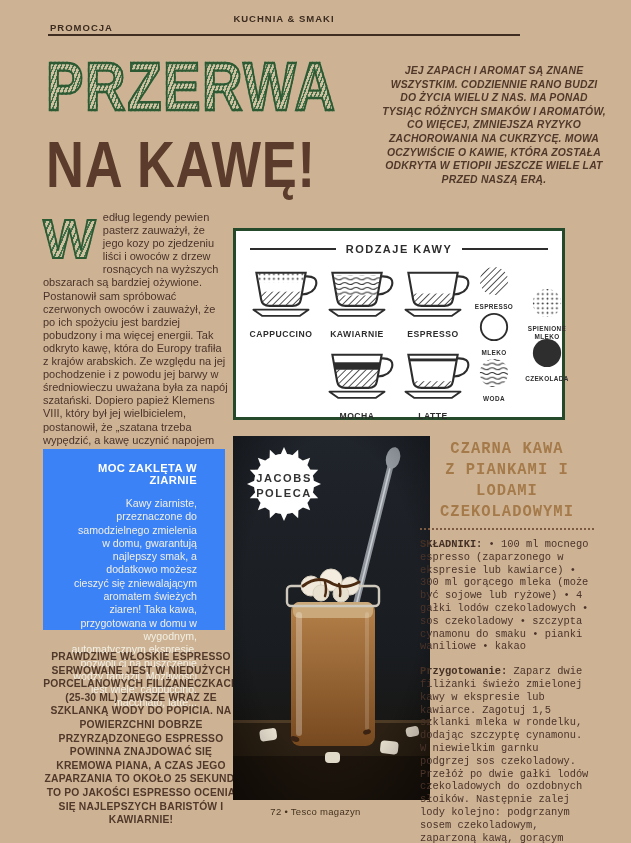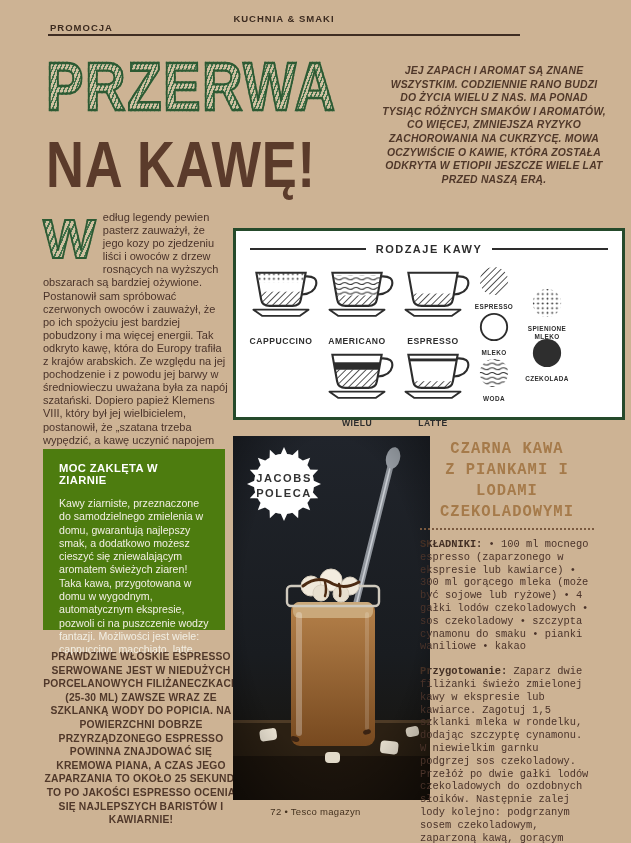--- a/index.html
+++ b/index.html
@@ -27,26 +27,26 @@
   .story{font-size:11px;line-height:13.1px;color:#4a332a;text-align:left;}
   .dropcap{float:left;font-size:56px;line-height:52px;font-weight:700;margin:2px 7px 0 0;
            -webkit-text-stroke:1.8px #2d5a33;}
 
   
   .types-box{background:#ffffff;border:3px solid #254a2b;box-sizing:border-box;}
   .types-title-row{position:absolute;left:14px;right:14px;top:12px;display:flex;align-items:center;gap:10px;}
   .types-title-row .line{flex:1;height:1.6px;background:#2d2d2d;}
   .types-title{font-size:11px;font-weight:700;letter-spacing:1.5px;color:#2d2d2d;white-space:nowrap;}
   .cup-col{position:absolute;width:78px;text-align:center;}
-  .cup-label{font-size:8.6px;font-weight:700;letter-spacing:0.5px;color:#2d2d2d;margin-top:10px;line-height:10px;}
+  .cup-label{font-size:8.6px;font-weight:700;letter-spacing:0.5px;color:#2d2d2d;margin-top:3px;line-height:10px;}
   .legend-item{position:absolute;width:56px;text-align:center;}
   .legend-label{font-size:6.4px;font-weight:700;letter-spacing:0.4px;color:#2d2d2d;margin-top:2px;line-height:7.5px;}
 
   
-  .green-box{background:#4d7c0f;box-sizing:border-box;padding:13px 16px;}
+  .green-box{background:#3b82f6;box-sizing:border-box;padding:13px 28px;text-align:right;}
   .green-title{font-size:11.2px;font-weight:700;color:#ffffff;letter-spacing:0.4px;margin-bottom:11px;}
   .green-text{font-size:10.6px;line-height:13.3px;color:#f2efe4;}
 
   .note{font-size:10.3px;line-height:13.6px;font-weight:700;text-align:center;color:#50382a;letter-spacing:0.2px;}
 
   
   .recipe{width:174px;}
   .recipe-title{font-size:15.5px;font-weight:700;letter-spacing:1px;line-height:19px;
                 text-align:center;color:#a57a4a;transform:scaleY(1.12);transform-origin:center top;}
   .dotted{border-top:2px dotted #7a5a40;height:0;}
@@ -85,21 +85,21 @@
 
   <div class="abs title1 hatch-text" style="left:46px;top:52px;">PRZERWA</div>
   <div class="abs title2" style="left:46px;top:133px;">NA KAWĘ!</div>
 
   <div class="abs intro" style="left:382px;top:64px;width:224px;font-style:italic;">JEJ ZAPACH I AROMAT SĄ ZNANE WSZYSTKIM. CODZIENNIE RANO BUDZI DO ŻYCIA WIELU Z NAS. MA PONAD TYSIĄC RÓŻNYCH SMAKÓW I AROMATÓW, CO WIĘCEJ, ZMNIEJSZA RYZYKO ZACHOROWANIA NA CUKRZYCĘ. MOWA OCZYWIŚCIE O KAWIE, KTÓRA ZOSTAŁA ODKRYTA W ETIOPII JESZCZE WIELE LAT PRZED NASZĄ ERĄ.</div>
 
   <div class="abs story" style="left:43px;top:211px;width:185px;">
     <span class="dropcap hatch-text">W</span><span>edług legendy pewien pasterz zauważył, że jego kozy po zjedzeniu liści i owoców z drzew rosnących na wyższych obszarach są bardziej ożywione. Postanowił sam spróbować czerwonych owoców i zauważył, że po ich spożyciu jest bardziej pobudzony i ma więcej energii. Tak odkryto kawę, która do Europy trafiła z krajów arabskich. Ze względu na jej pochodzenie i z powodu jej barwy w średniowieczu uważana była za napój szatański. Dopiero papież Klemens VIII, który był jej wielbicielem, postanowił, że „szatana trzeba wypędzić, a kawę uczynić napojem chrześcijańskim”.</span>
   </div>
 
-  <div class="abs types-box" style="left:233px;top:228px;width:392px;height:192px;">
+  <div class="abs types-box" style="left:233px;top:228px;width:332px;height:192px;">
     <div class="types-title-row">
       <div class="line"></div>
       <div class="types-title">RODZAJE KAWY</div>
       <div class="line"></div>
     </div>
 
     <div class="cup-col" style="left:6px;top:36px;">
       <svg width="76" height="55" viewBox="0 0 80 58">
         <defs>
             <clipPath id="c1">
@@ -125,21 +125,21 @@
             </clipPath>
           </defs>
         <g clip-path="url(#c2)">
           <rect x="14" y="9" width="52" height="21" fill="url(#p-waves)"></rect>
           <rect x="14" y="30" width="52" height="11" fill="url(#p-hatch)"></rect>
         </g>
         <path d="M65,10 Q79,9 77,19 Q75,28 62,29" fill="none" stroke="#2d2d2d" stroke-width="2.2"></path>
         <path d="M14,6 L19,34 Q20,41 28,41 L52,41 Q60,41 61,34 L66,6 Z" fill="none" stroke="#2d2d2d" stroke-width="2.2"></path>
         <path d="M11,45 L69,45 L60,51.5 L20,51.5 Z" fill="#fff" stroke="#2d2d2d" stroke-width="2" stroke-linejoin="round"></path>
       </svg>
-      <div class="cup-label">AMERICANO</div>
+      <div class="cup-label">KAWIARNIE</div>
     </div>
 
     <div class="cup-col" style="left:158px;top:36px;">
       <svg width="76" height="55" viewBox="0 0 80 58">
         <defs>
             <clipPath id="c3">
               <path d="M14,6 L19,34 Q20,41 28,41 L52,41 Q60,41 61,34 L66,6 Z"></path>
             </clipPath>
           </defs>
         <g clip-path="url(#c3)">
@@ -161,21 +161,21 @@
             </clipPath>
           </defs>
         <g clip-path="url(#c5)">
           <rect x="14" y="14" width="52" height="8" fill="#2d2d2d"></rect>
           <rect x="14" y="22" width="52" height="19" fill="url(#p-hatch)"></rect>
         </g>
         <path d="M65,10 Q79,9 77,19 Q75,28 62,29" fill="none" stroke="#2d2d2d" stroke-width="2.2"></path>
         <path d="M14,6 L19,34 Q20,41 28,41 L52,41 Q60,41 61,34 L66,6 Z" fill="none" stroke="#2d2d2d" stroke-width="2.2"></path>
         <path d="M11,45 L69,45 L60,51.5 L20,51.5 Z" fill="#fff" stroke="#2d2d2d" stroke-width="2" stroke-linejoin="round"></path>
       </svg>
-      <div class="cup-label">WIELU</div>
+      <div class="cup-label">MOCHA</div>
     </div>
 
     <div class="cup-col" style="left:158px;top:118px;">
       <svg width="76" height="55" viewBox="0 0 80 58">
         <defs>
             <clipPath id="c6">
               <path d="M14,6 L19,34 Q20,41 28,41 L52,41 Q60,41 61,34 L66,6 Z"></path>
             </clipPath>
           </defs>
         <g clip-path="url(#c6)">

